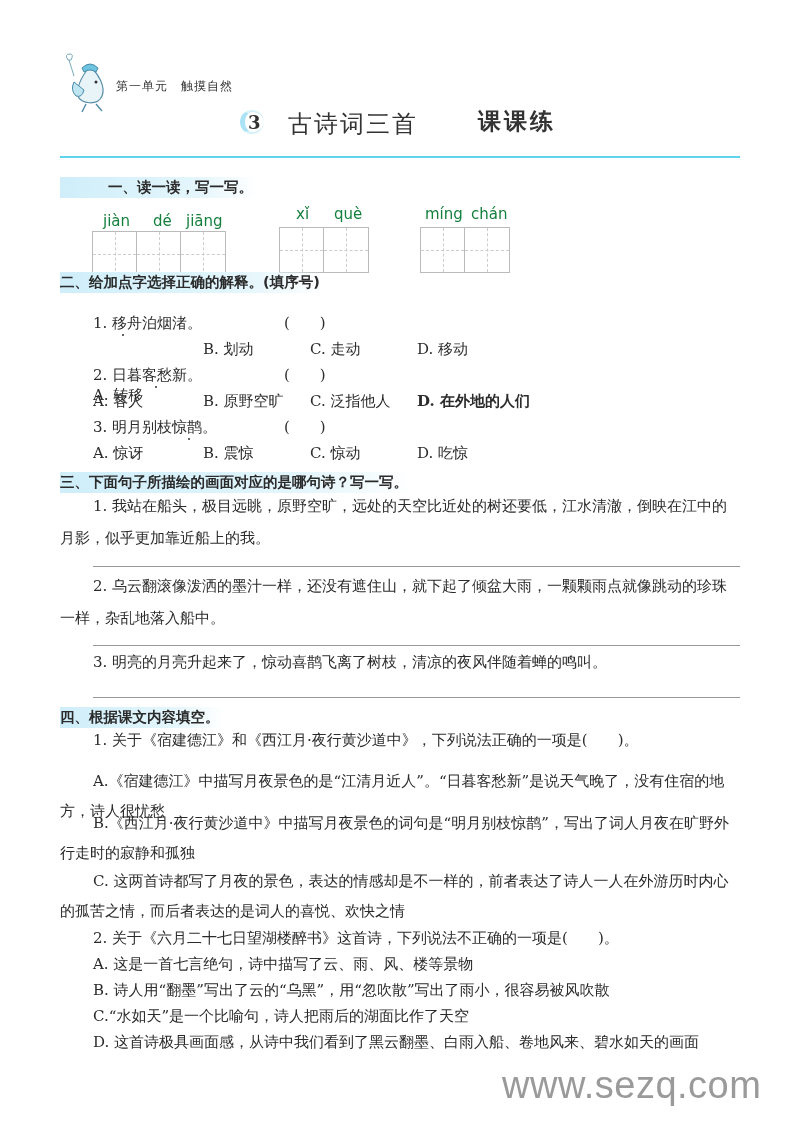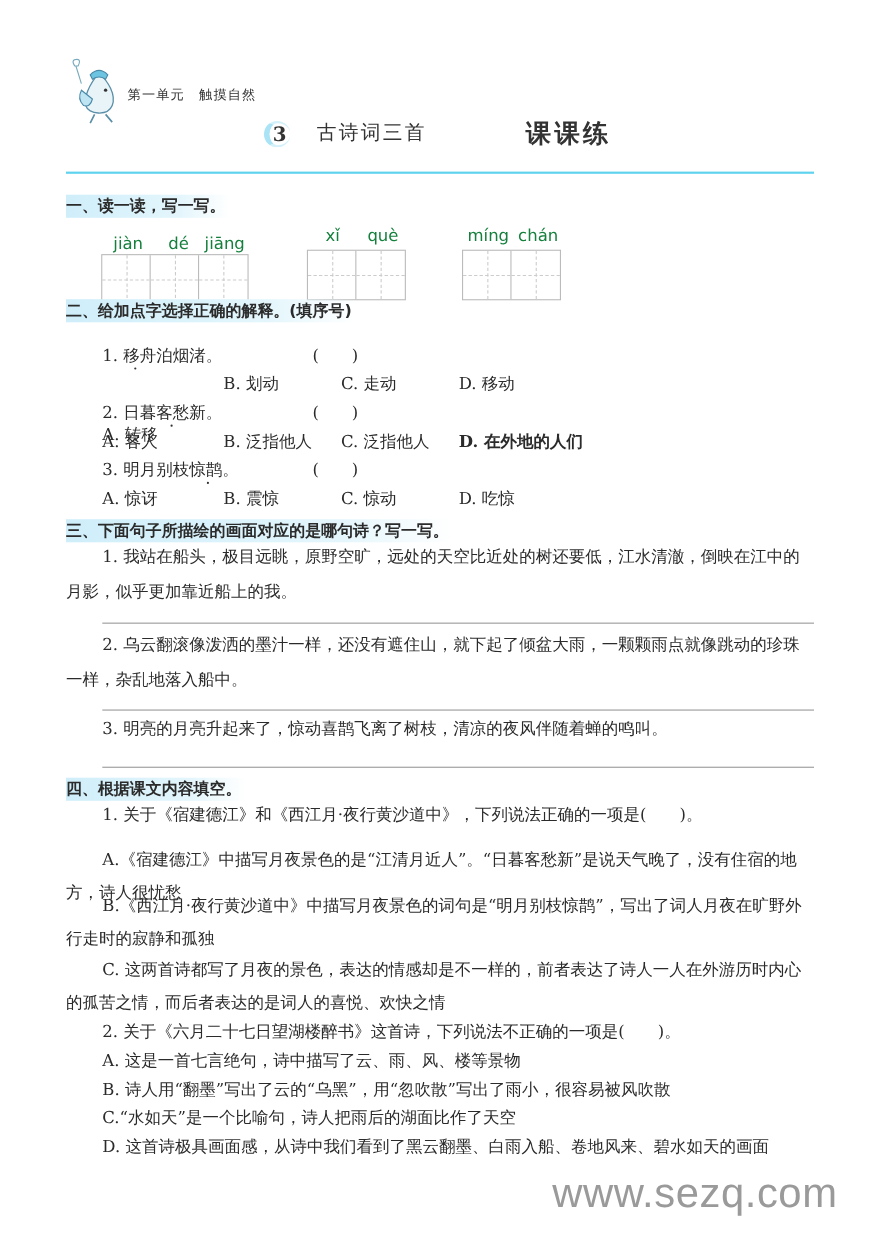--- a/index.html
+++ b/index.html
@@ -8,21 +8,21 @@
   .abs { position:absolute; }
   .sans { font-family: "DejaVu Sans", "Liberation Sans", sans-serif; }
 
   
   .mascot { left:58px; top:52px; width:60px; height:62px; }
   .unit-title { left:116px; top:78px; font-size:12px; color:#333; letter-spacing:1px; }
   .lesson-num { left:240px; top:110px; width:26px; height:26px; }
   .lesson-num .ring { position:absolute; left:0; top:0; width:24px; height:24px; border-radius:50%;
                       border-left:5px solid #a9e3f5; border-top:2px solid #d4f1fa; border-bottom:2px solid #d4f1fa; box-sizing:border-box;}
   .lesson-num .n { position:absolute; left:8px; top:2px; font-size:18px; font-weight:bold; color:#333; }
-  .lesson-title { left:288px; top:108px; font-size:18px; color:#333; letter-spacing:2px; }
+  .lesson-title { left:288px; top:108px; font-size:24px; color:#333; letter-spacing:2px; }
   .practice-title { left:478px; top:106px; font-size:23px; font-weight:bold; color:#333; letter-spacing:3px; }
   .header-rule { left:60px; top:156px; width:680px; height:2px; background:#5fd3ee; }
 
   
   .sec { position:absolute; left:60px; font-size:14.5px; font-weight:bold; color:#2b2b2b; padding:1px 4px 1px 0;
          background:linear-gradient(90deg,#cfeefa 0%, #e4f6fc 70%, rgba(255,255,255,0) 100%); }
 
   
   .py { position:absolute; font-size:15px; color:#15803d; }
   .grid { position:absolute; display:flex; border:1px solid #bbb; }
@@ -54,21 +54,21 @@
 <div class="abs unit-title sans">第一单元　触摸自然</div>
 
 <div class="abs lesson-num">
   <div class="ring"></div>
   <span class="n">3</span>
 </div>
 <div class="abs lesson-title">古诗词三首</div>
 <div class="abs practice-title sans">课课练</div>
 <div class="abs header-rule"></div>
 
-<div class="sec sans" style="top:177px;">一、读一读，写一写。</div>
+<div class="sec sans" style="top:177px;padding-left:48px;">一、读一读，写一写。</div>
 
 <span class="py sans" style="left:103px; top:212px;">jiàn</span>
 <span class="py sans" style="left:153px; top:212px;">dé</span>
 <span class="py sans" style="left:186px; top:212px;">jiāng</span>
 <div class="grid" style="left:92px; top:231px;">
   <div class="cell"></div>
   <div class="cell"></div>
   <div class="cell"></div>
 </div>
 
@@ -93,21 +93,21 @@
 <div class="line" style="left:284px; top:314px;">(　　)</div>
 <div class="line" style="left:93px; top:340px;margin-top:46px;">A. 转移</div>
 <div class="line" style="left:203px; top:340px;">B. 划动</div>
 <div class="line" style="left:310px; top:340px;">C. 走动</div>
 <div class="line" style="left:417px; top:340px;">D. 移动</div>
 
 <div class="line" style="left:93px; top:366px;">2. 日暮客愁新。</div>
 <div class="dot" style="left:155px; top:386px;"></div>
 <div class="line" style="left:284px; top:366px;">(　　)</div>
 <div class="line" style="left:93px; top:392px;">A. 客人</div>
-<div class="line" style="left:203px; top:392px;">B. 泛指他人</div>
+<div class="line" style="left:203px; top:392px;">B. 原野空旷</div>
 <div class="line" style="left:310px; top:392px;">C. 泛指他人</div>
 <div class="line" style="left:417px; top:392px;font-weight:bold;">D. 在外地的人们</div>
 
 <div class="line" style="left:93px; top:418px;">3. 明月别枝惊鹊。</div>
 <div class="dot" style="left:188px; top:438px;"></div>
 <div class="line" style="left:284px; top:418px;">(　　)</div>
 <div class="line" style="left:93px; top:444px;">A. 惊讶</div>
 <div class="line" style="left:203px; top:444px;">B. 震惊</div>
 <div class="line" style="left:310px; top:444px;">C. 惊动</div>
 <div class="line" style="left:417px; top:444px;">D. 吃惊</div>

